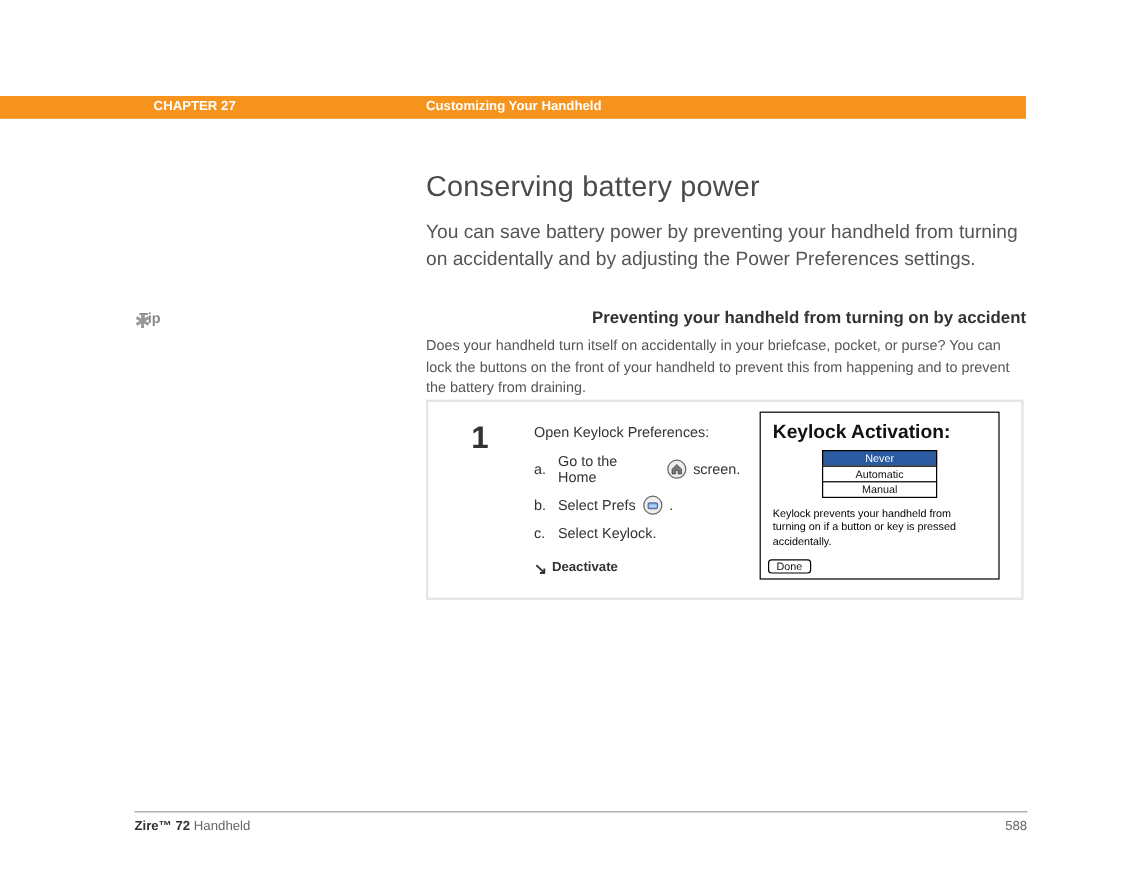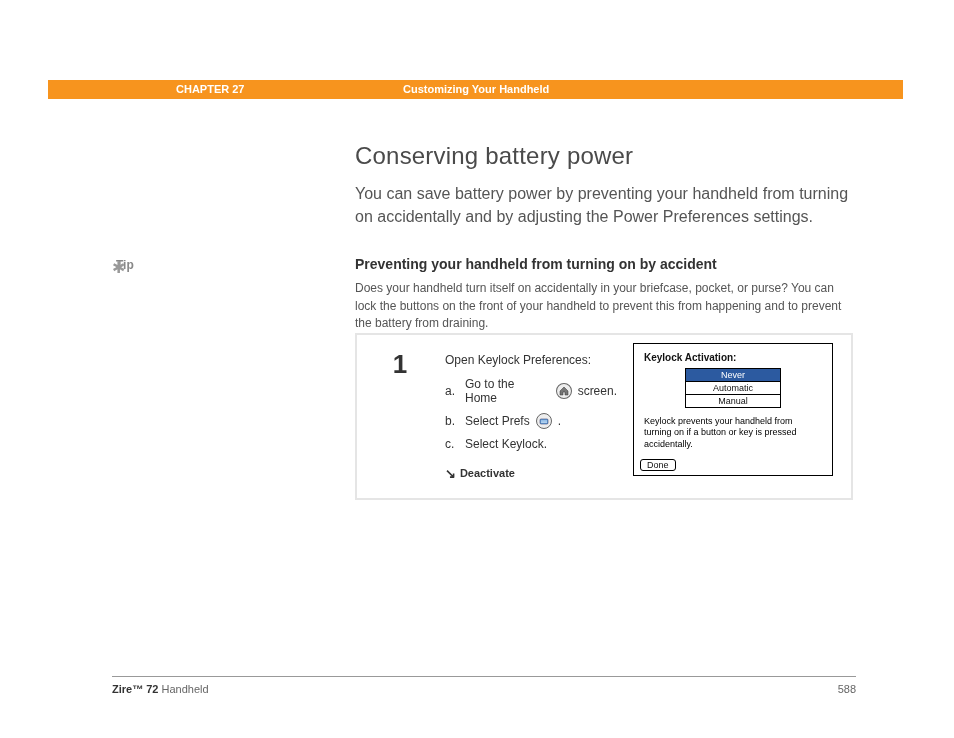--- a/index.html
+++ b/index.html
@@ -14,21 +14,20 @@
   .orange-bar {
     position:absolute;
     top: 80px;
     left: 0;
     width: 855px;
     height: 19px;
     background: #f7941e;
     color: #fff;
     font-size: 11px;
     font-weight: bold;
-    margin-left: 48px;
   }
   .orange-bar .chapter { position:absolute; left:128px; top:3px; }
   .orange-bar .section { position:absolute; left:355px; top:3px; }
   .content {
     position:absolute;
     top: 142px;
     left: 355px;
     width: 500px;
   }
   .h1 {
@@ -42,20 +41,21 @@
     font-size: 16px;
     color: #555;
     line-height: 1.45;
     margin-bottom: 28px;
   }
   .h2 {
     font-size: 14px;
     font-weight: bold;
     color: #333;
     margin-bottom: 8px;
+    text-align: right;
   }
   .para {
     font-size: 12px;
     color: #555;
     line-height: 1.45;
   }
   .step-box {
     border: 2px solid #e5e5e5;
     background:#fff;
     width: 498px;
@@ -112,21 +112,21 @@
     border-bottom:1px solid #000;
     padding:2px 4px;
     font-size:10px;
   }
   .device-top .pref {
     background:#2c5aa0; color:#fff;
     padding:0 4px; font-weight:bold;
   }
   .device-inner { padding:8px 10px 6px 10px; }
   .device-inner .ka {
-    font-size:10px; font-weight:bold; margin-bottom:6px;
+    font-size:16px; font-weight:bold; margin-bottom:6px;
   }
   .opt-stack {
     width:96px;
     margin:0 auto 8px auto;
   }
   .opt {
     border:1px solid #000;
     font-size:9px;
     text-align:center;
     padding:1px 0;

